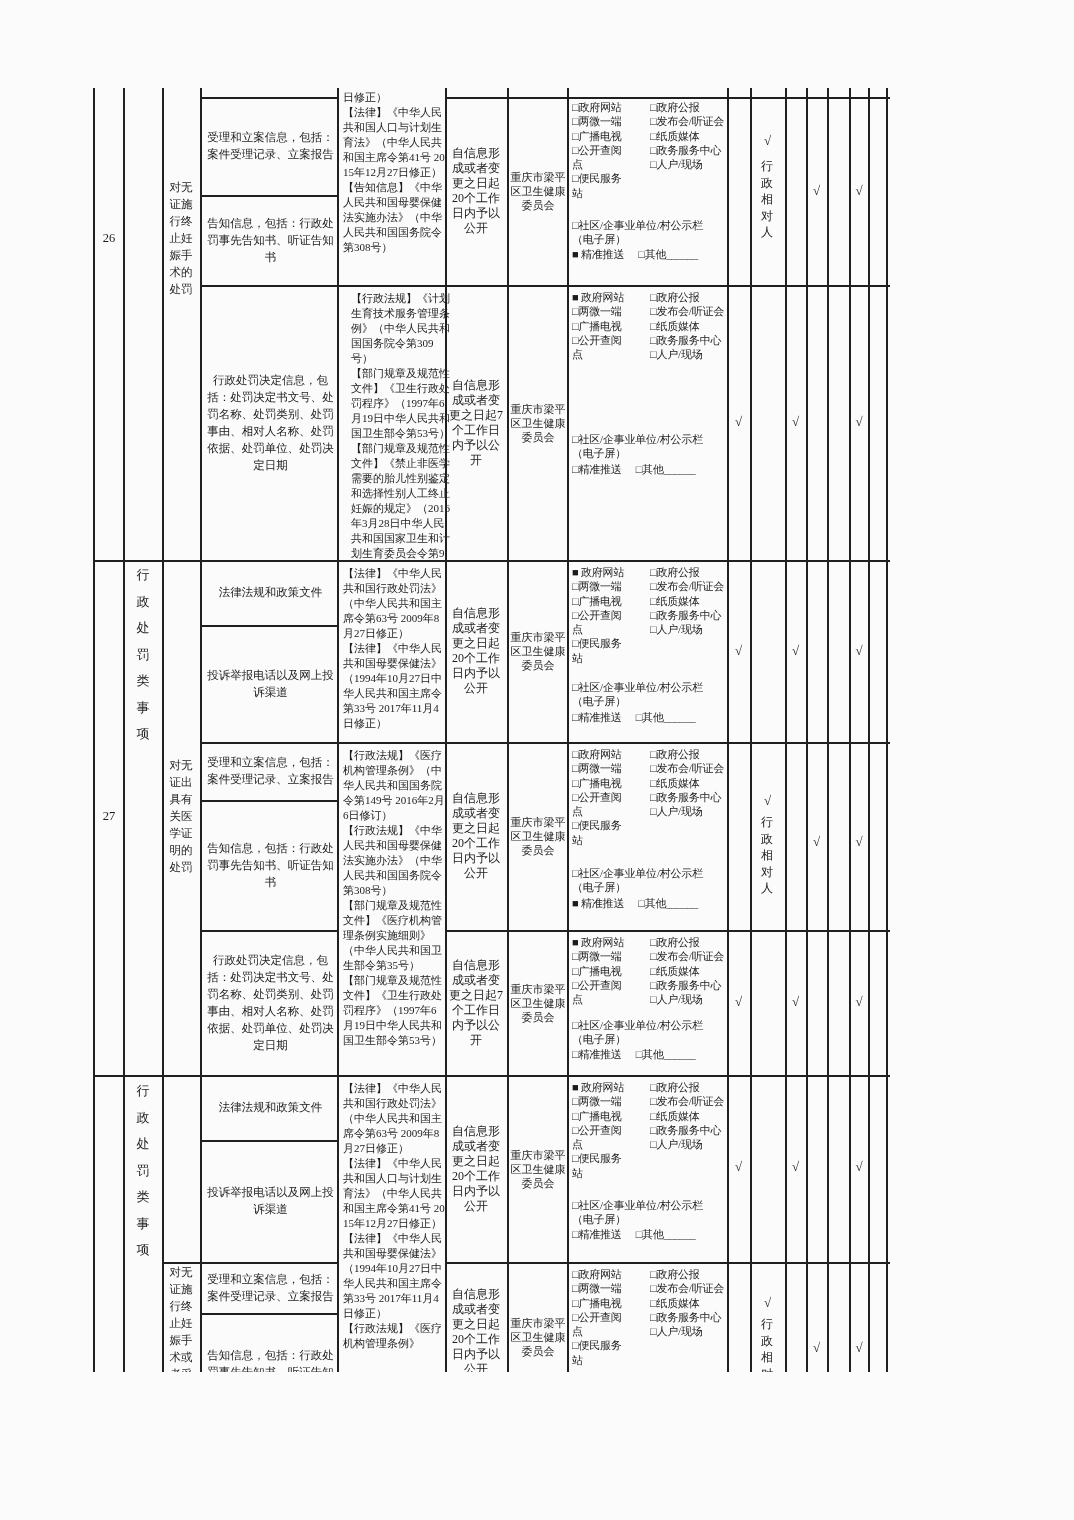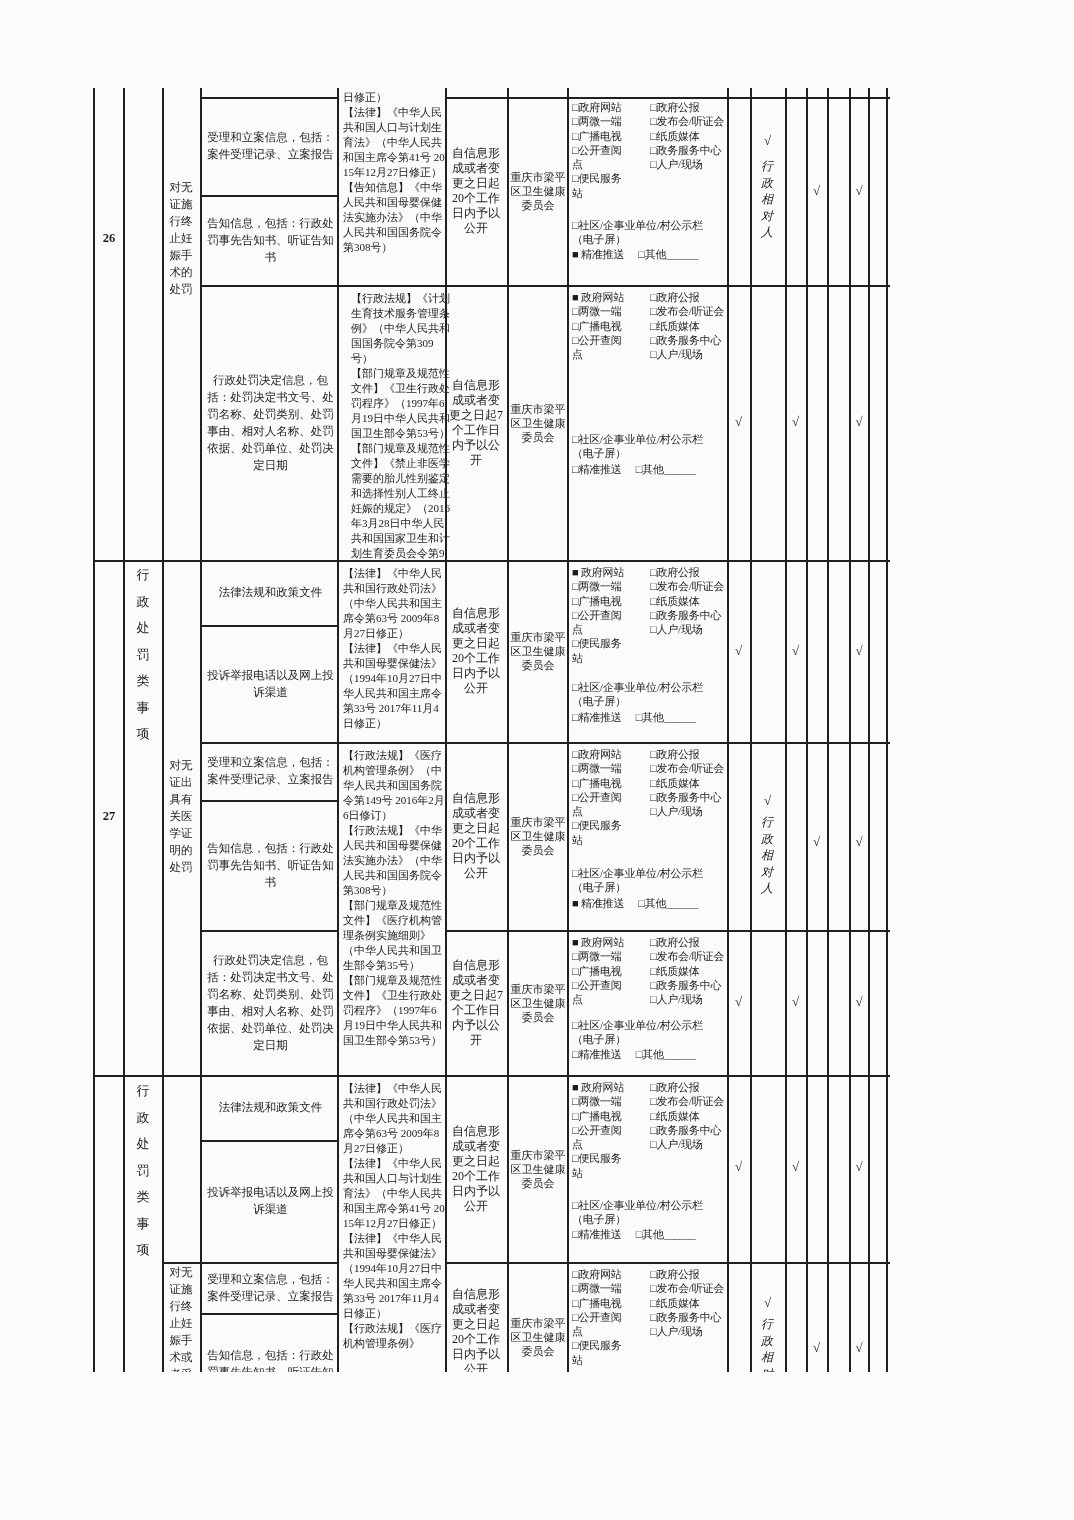--- a/index.html
+++ b/index.html
@@ -7,35 +7,35 @@
     width:1074px;height:1520px;position:relative;
     background:#fbfbfb;color:#1c1c1c;
     font-family:"Liberation Serif","DejaVu Serif",serif;
   }
   #sheet{position:absolute;left:0;top:0;width:1074px;height:1372px;overflow:hidden;}
   .vl{position:absolute;top:88px;height:1284px;width:2px;background:#202020;}
   .hl{position:absolute;height:2px;background:#202020;}
   .cell{position:absolute;display:flex;align-items:center;justify-content:center;
         text-align:center;white-space:pre-line;overflow:hidden;}
   .top{align-items:flex-start;}
-  .num{font-size:12.5px;font-weight:bold;}
+  .num{font-size:12.5px;}
   .vert{position:absolute;width:18px;font-size:13px;line-height:26.5px;text-align:center;
         word-break:break-all;overflow:hidden;}
   .c3{font-size:11.5px;line-height:17px;word-break:break-all;}
   .c4{font-size:11.5px;line-height:17px;padding:0 2px;}
   .legal{position:absolute;font-size:11px;line-height:15px;text-align:left;
          white-space:pre-line;padding:4px 2px 0 4px;overflow:hidden;word-break:break-all;}
   .timing{font-size:12px;line-height:15px;}
   .resp{font-size:11px;line-height:14px;word-break:break-all;padding:0 1px;}
   .chan{position:absolute;font-size:11px;line-height:14.3px;letter-spacing:-0.2px;
         white-space:pre;text-align:left;overflow:hidden;}
   .lastline span+span{margin-left:14px;}
   .chk{font-size:13px;}
   .vertp{position:absolute;width:16px;font-size:12px;line-height:16.5px;text-align:center;
-         word-break:break-all;overflow:hidden;font-style:italic;}
+         word-break:break-all;overflow:hidden;}
 </style>
 </head>
 <body>
 
 <div id="sheet">
 
   <div class="cell num" style="left:95px;top:97px;width:28px;height:283px">26</div>
   <div class="cell num" style="left:95px;top:560px;width:28px;height:513px">27</div>
 
   <div class="vert" style="left:134px;top:562px;height:192px">行政处罚类事项</div>

